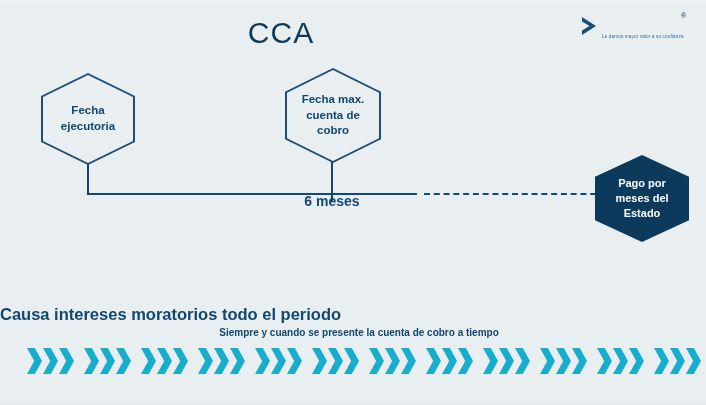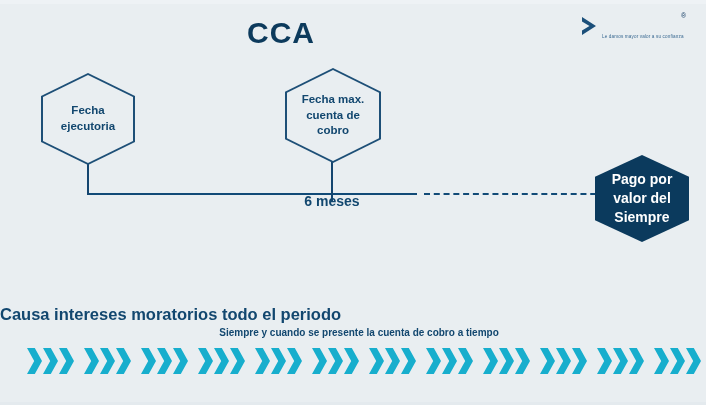--- a/index.html
+++ b/index.html
@@ -34,21 +34,21 @@
     background: #e4eaee;
   }
 
   
   #title {
     position: absolute;
     left: 0; top: 16px;
     width: 562px;
     text-align: center;
     font-size: 30px;
-    font-weight: bold;
+    font-weight: normal;
     letter-spacing: 1px;
     color: #0c3a5c;
   }
 
   
   #logo {
     position: absolute;
     left: 580px; top: 11px;
     width: 112px; height: 36px;
   }
@@ -137,21 +137,21 @@
     line-height: 1.35;
   }
 
   #hex-1 { left: 41px; top: 73px; width: 94px; height: 92px; }
   #hex-2 { left: 285px; top: 68px; width: 96px; height: 95px; }
 
   #hex-3 {
     left: 595px; top: 155px; width: 94px; height: 87px;
     background: #0b3a5d;
   }
-  #hex-3 .hex-label { color: #ffffff; font-size: 14px; }
+  #hex-3 .hex-label { color: #ffffff; font-size: 11px; }
 
   
   #meses-label {
     position: absolute;
     left: 264px; top: 193px;
     width: 136px;
     text-align: center;
     font-size: 14px;
     font-weight: bold;
     color: #12476f;
@@ -238,22 +238,22 @@
         <div>Fecha max.</div>
         <div>cuenta de</div>
         <div>cobro</div>
       </div>
     </div>
   </div>
 
   <div class="hex" id="hex-3">
     <div class="hex-label">
       <div>Pago por</div>
-      <div>valor del</div>
-      <div>Siempre</div>
+      <div>meses del</div>
+      <div>Estado</div>
     </div>
   </div>
 
   <div id="meses-label">6 meses</div>
 
   <div id="caption-main">Causa intereses moratorios todo el periodo</div>
   <div id="caption-sub">Siempre y cuando se presente la cuenta de cobro a tiempo</div>
 
   <div id="chevron-band">
       <div class="chev-group">

